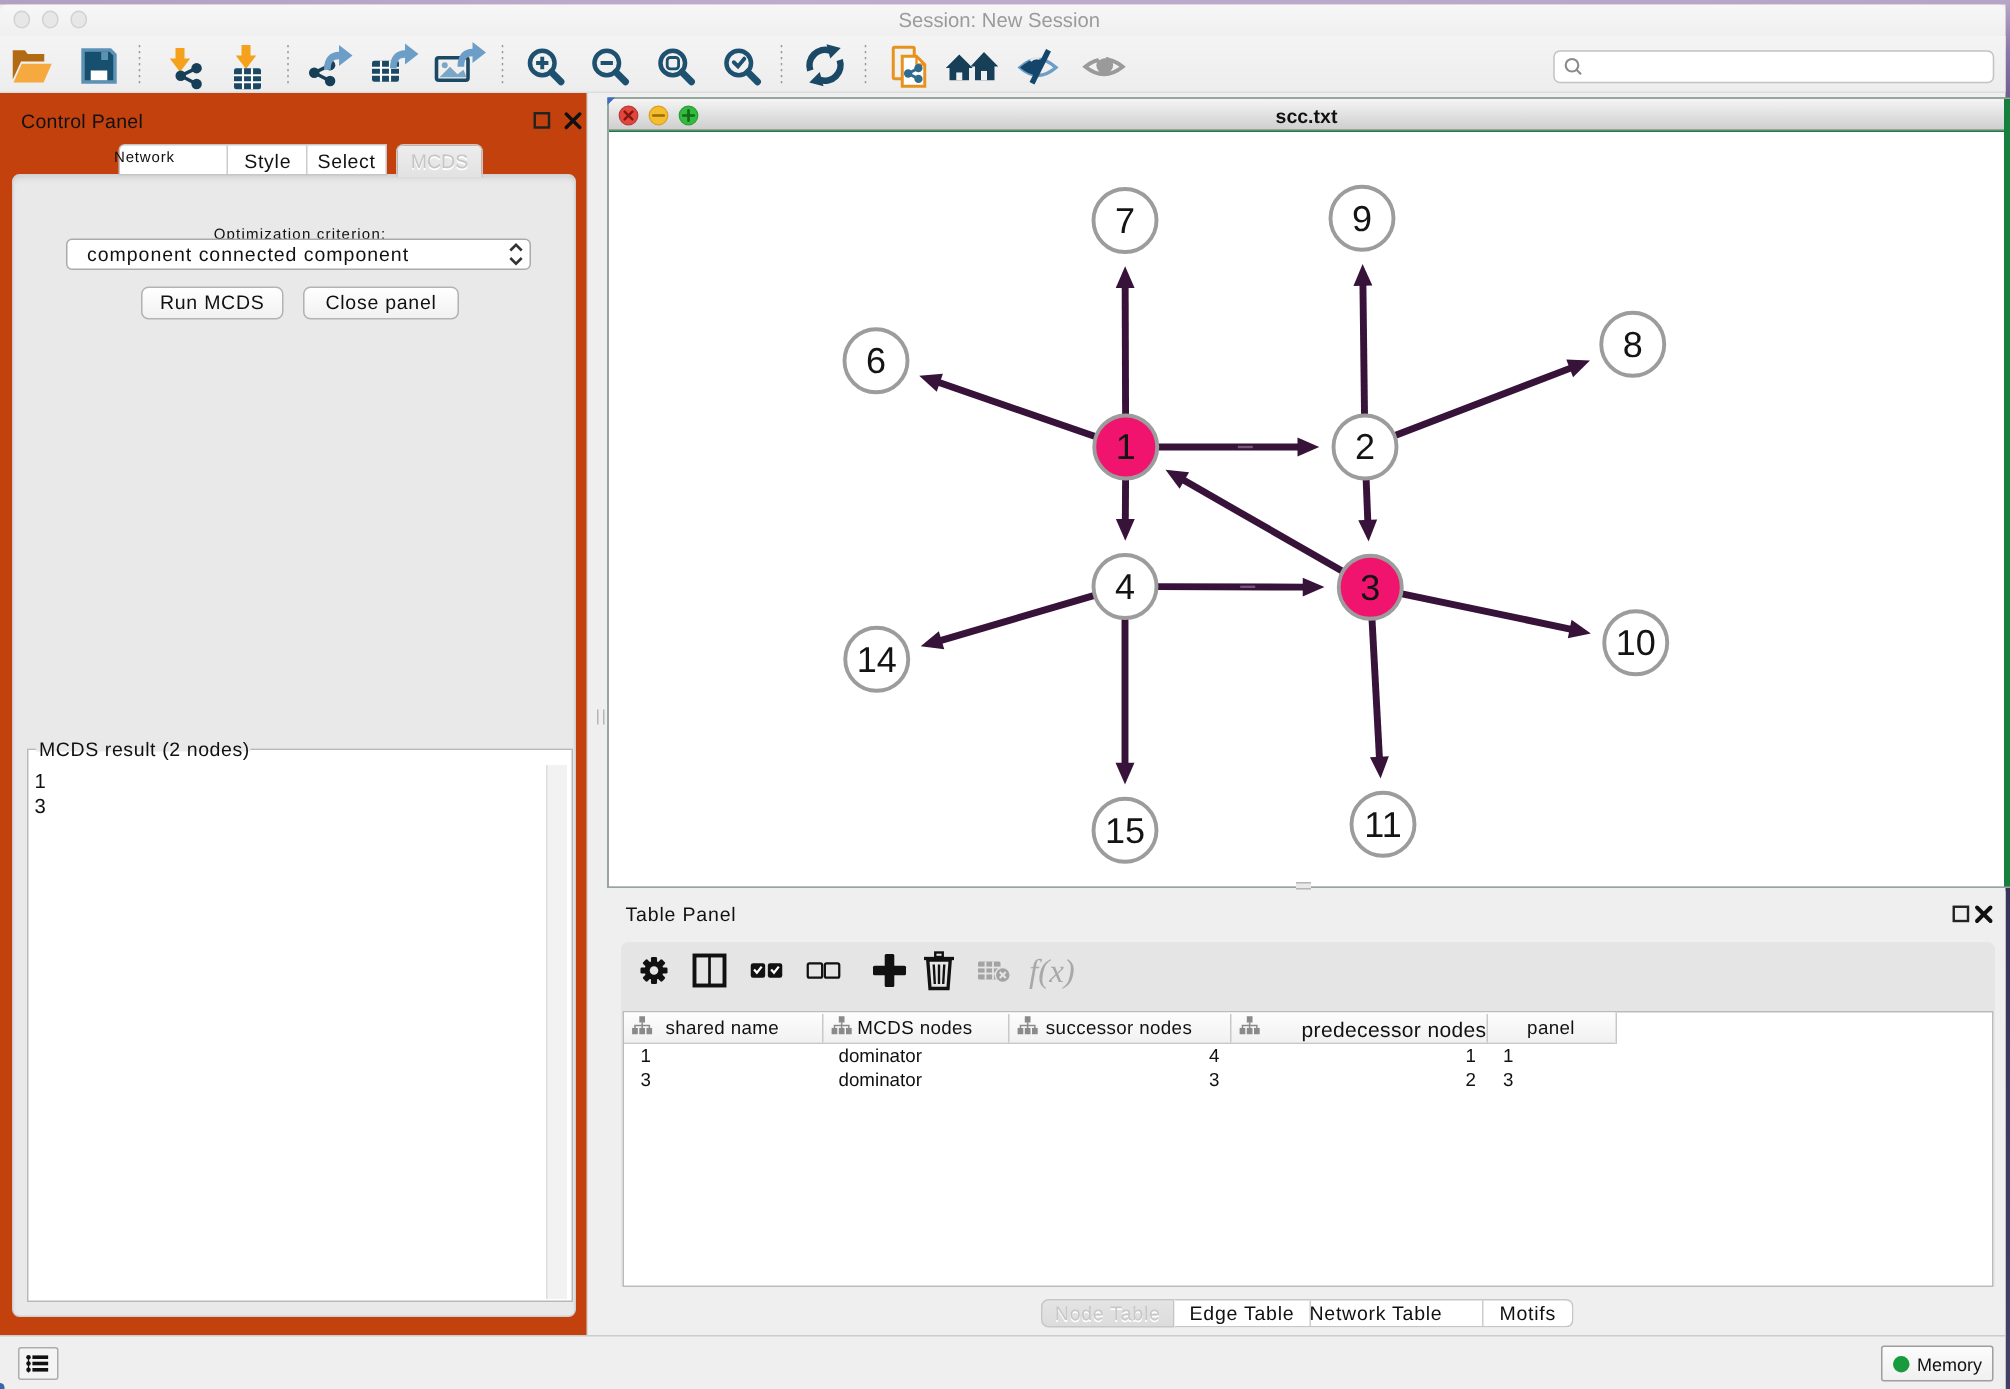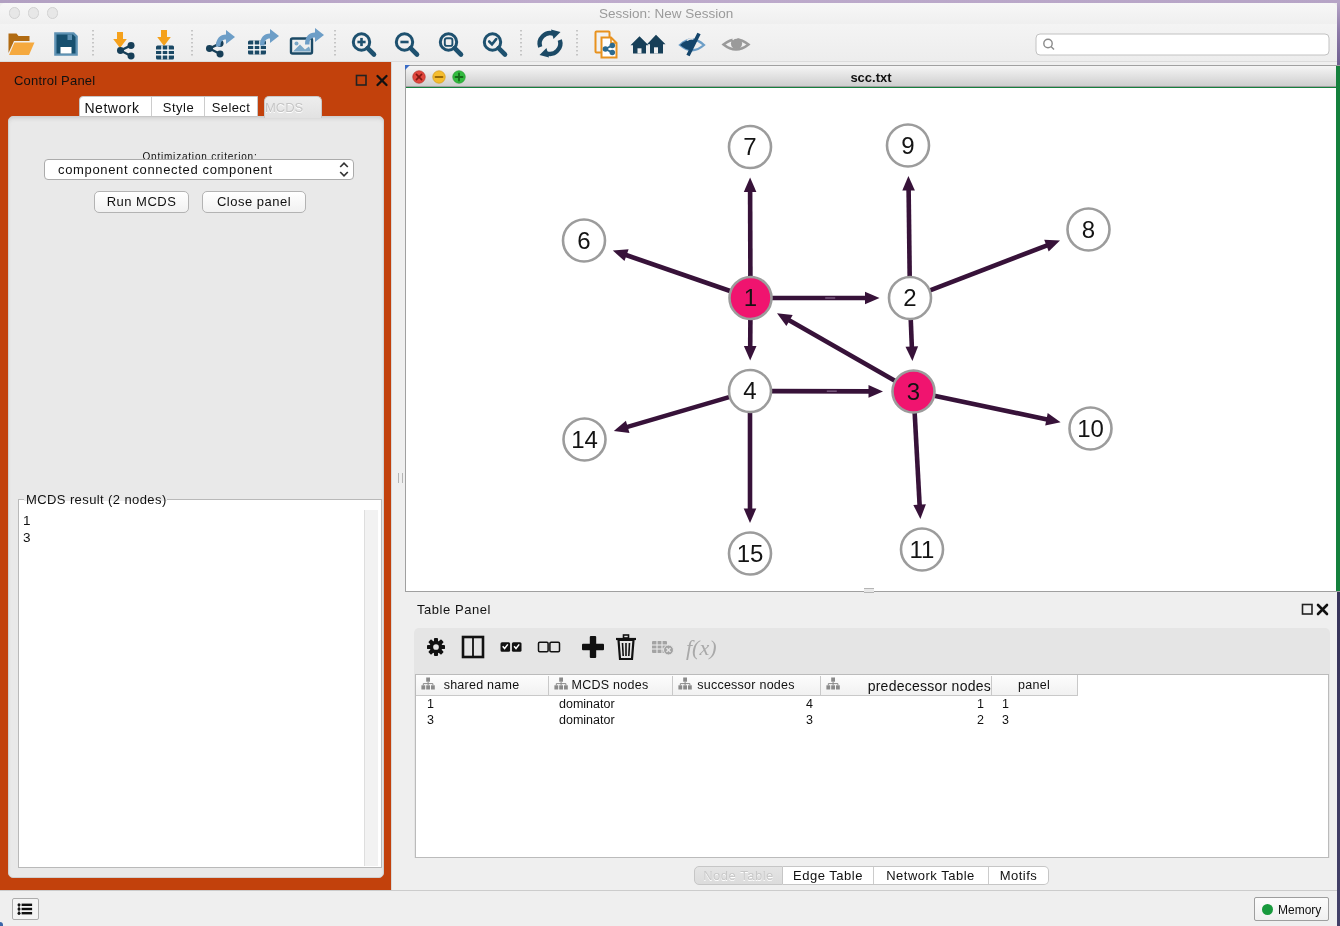--- a/index.html
+++ b/index.html
@@ -183,24 +183,24 @@
         <line x1="31.5" y1="2" x2="22.5" y2="11"></line>
       </g>
     </svg>
 
  <div class="abs" style="left:8px;top:54px;width:376px;height:762px;background:#e9e9e9;border:1px solid #d0d0d0;border-radius:5px;box-shadow:inset 0 3px 4px -2px #c9c9c9"></div>
 
  <div class="abs" style="left:79px;top:34px;width:179px;height:21px;background:#ffffff;border:1px solid #c6c6c6;border-radius:4px 0 0 0"></div>
  <div class="abs" style="left:151px;top:35px;width:1px;height:19px;background:#cccccc"></div>
  <div class="abs" style="left:204px;top:35px;width:1px;height:19px;background:#cccccc"></div>
  <div class="abs" style="left:264px;top:34px;width:58px;height:22px;background:linear-gradient(180deg,#ededed,#e2e2e2);border:1px solid #c9c9c9;border-bottom:none;border-radius:5px 5px 0 0"></div>
- <div class="tx" style="left:76px;top:38px;width:72px;text-align:center;font-size:14px;letter-spacing:0.55px">Network</div>
+ <div class="tx" style="left:76px;top:38px;width:72px;font-size:10px;letter-spacing:0.55px">Network</div>
  <div class="tx" style="left:153px;top:38px;width:51px;text-align:center;font-size:13px;letter-spacing:0.5px">Style</div>
  <div class="tx" style="left:204px;top:38px;width:54px;text-align:center;font-size:13px;letter-spacing:0.4px">Select</div>
- <div class="tx" style="left:265px;top:38px;width:56px;font-size:13px;color:#c5c5c5;text-shadow:0 1px 0 #fff">MCDS</div>
+ <div class="tx" style="left:265px;top:38px;width:56px;text-align:center;font-size:13px;color:#c5c5c5;text-shadow:0 1px 0 #fff">MCDS</div>
 
  <div class="tx" style="left:4px;top:89px;width:392px;text-align:center;font-size:10px;letter-spacing:0.8px">Optimization criterion:</div>
  <div class="abs" style="left:44px;top:97px;width:310px;height:21px;background:#ffffff;border:1px solid #ababab;border-radius:4px"></div>
  <div class="tx" style="left:58px;top:100px;font-size:13px;letter-spacing:0.65px">component connected component</div>
  <svg class="abs" style="left:338px;top:99px" width="12" height="17">
       <path d="M 2.2 6 L 6 2.2 L 9.8 6" fill="none" stroke="#333" stroke-width="1.7"></path>
       <path d="M 2.2 11 L 6 14.8 L 9.8 11" fill="none" stroke="#333" stroke-width="1.7"></path>
     </svg>
  <div class="abs" style="left:94px;top:129px;width:95px;height:22px;background:linear-gradient(180deg,#ffffff,#f1f1f1);border:1px solid #b3b3b3;border-radius:5px"></div>
  <div class="tx" style="left:94px;top:132px;width:95px;text-align:center;font-size:13px;letter-spacing:0.5px">Run MCDS</div>
@@ -414,21 +414,21 @@
  <div class="tx" style="left:450px;top:103px;width:129px;text-align:right;font-size:12.5px">1</div>
  <div class="tx" style="left:450px;top:119px;width:129px;text-align:right;font-size:12.5px">2</div>
  <div class="tx" style="left:597px;top:103px;font-size:12.5px">1</div>
  <div class="tx" style="left:597px;top:119px;font-size:12.5px">3</div>
  <div class="abs" style="left:289px;top:272px;width:89px;height:19px;background:linear-gradient(180deg,#e4e4e4,#dcdcdc);border:1px solid #c6c6c6;border-radius:5px 0 0 5px"></div>
  <div class="abs" style="left:378px;top:272px;width:266px;height:19px;background:#ffffff;border:1px solid #c6c6c6;border-left:none;border-radius:0 5px 5px 0"></div>
  <div class="abs" style="left:468px;top:273px;width:1px;height:17px;background:#cccccc"></div>
  <div class="abs" style="left:583px;top:273px;width:1px;height:17px;background:#cccccc"></div>
  <div class="tx" style="left:289px;top:274px;width:89px;text-align:center;font-size:13px;letter-spacing:0.5px;color:#c8c8c8;text-shadow:0 1px 0 #fff">Node Table</div>
  <div class="tx" style="left:378px;top:274px;width:90px;text-align:center;font-size:13px;letter-spacing:0.5px">Edge Table</div>
- <div class="tx" style="left:468px;top:274px;width:115px;text-align:center;font-size:13px;letter-spacing:0.5px">Network Table</div>
+ <div class="tx" style="left:468px;top:274px;width:115px;font-size:13px;letter-spacing:0.5px">Network Table</div>
  <div class="tx" style="left:583px;top:274px;width:61px;text-align:center;font-size:13px;letter-spacing:0.5px">Motifs</div>
 </div>
 
 <div class="abs" style="left:0;top:890px;width:1337px;height:36px;background:#efefef;border-top:1px solid #cccccc"></div>
 <div class="abs" style="left:12px;top:898px;width:27px;height:22px;background:#f4f4f4;border:1px solid #adadad;border-radius:2px"></div>
 <svg class="abs" style="left:17px;top:903px" width="16" height="13">
     <line x1="2" y1="1" x2="2" y2="12" stroke="#111" stroke-width="0.8"></line>
     <g fill="#111">
       <circle cx="2" cy="1.8" r="1.5"></circle>
       <circle cx="2" cy="6" r="1.5"></circle>

